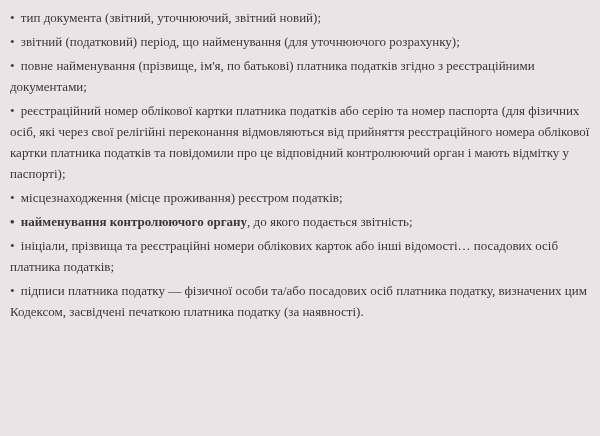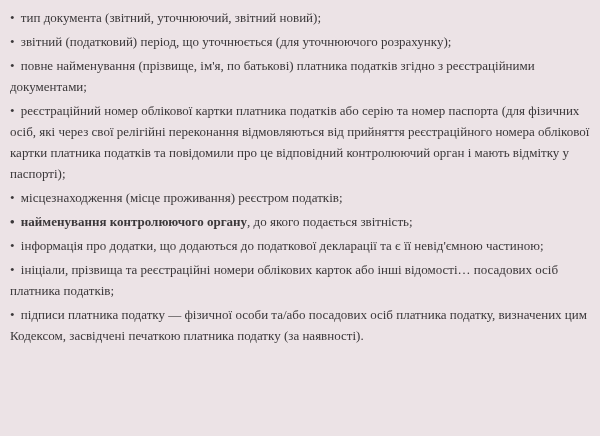--- a/index.html
+++ b/index.html
@@ -19,23 +19,22 @@
   p { margin: 0 0 3px 0; }
   .b { font-weight: bold; }
   .bullet { margin-right: 3px; }
 </style>
 </head>
 <body>
 
 <div class="article">
   <div>
       <p><span class="bullet">• </span><span>тип документа (звітний, уточнюючий, звітний новий);</span></p>
-      <p><span class="bullet">• </span><span>звітний (податковий) період, що уточнюється (для уточнюючого розрахунку);</span></p>
+      <p><span class="bullet">• </span><span>звітний (податковий) період, що найменування (для уточнюючого розрахунку);</span></p>
       <p><span class="bullet">• </span><span>повне найменування (прізвище, ім'я, по батькові) платника податків згідно з реєстраційними документами;</span></p>
       <p><span class="bullet">• </span><span>реєстраційний номер облікової картки платника податків або серію та номер паспорта (для фізичних осіб, які через свої релігійні переконання відмовляються від прийняття реєстраційного номера облікової картки платника податків та повідомили про це відповідний контролюючий орган і мають відмітку у паспорті);</span></p>
       <p><span class="bullet">• </span><span>місцезнаходження (місце проживання) реєстром податків;</span></p>
       <p><span class="bullet b">• </span><span class="b">найменування контролюючого органу</span><span>, до якого подається звітність;</span></p>
-      <p><span class="bullet">• </span><span>інформація про додатки, що додаються до податкової декларації та є її невід'ємною частиною;</span></p>
       <p><span class="bullet">• </span><span>ініціали, прізвища та реєстраційні номери облікових карток або інші відомості… посадових осіб платника податків;</span></p>
       <p><span class="bullet">• </span><span>підписи платника податку — фізичної особи та/або посадових осіб платника податку, визначених цим Кодексом, засвідчені печаткою платника податку (за наявності).</span></p>
     </div>
 
 </div>
 
 </body></html>

